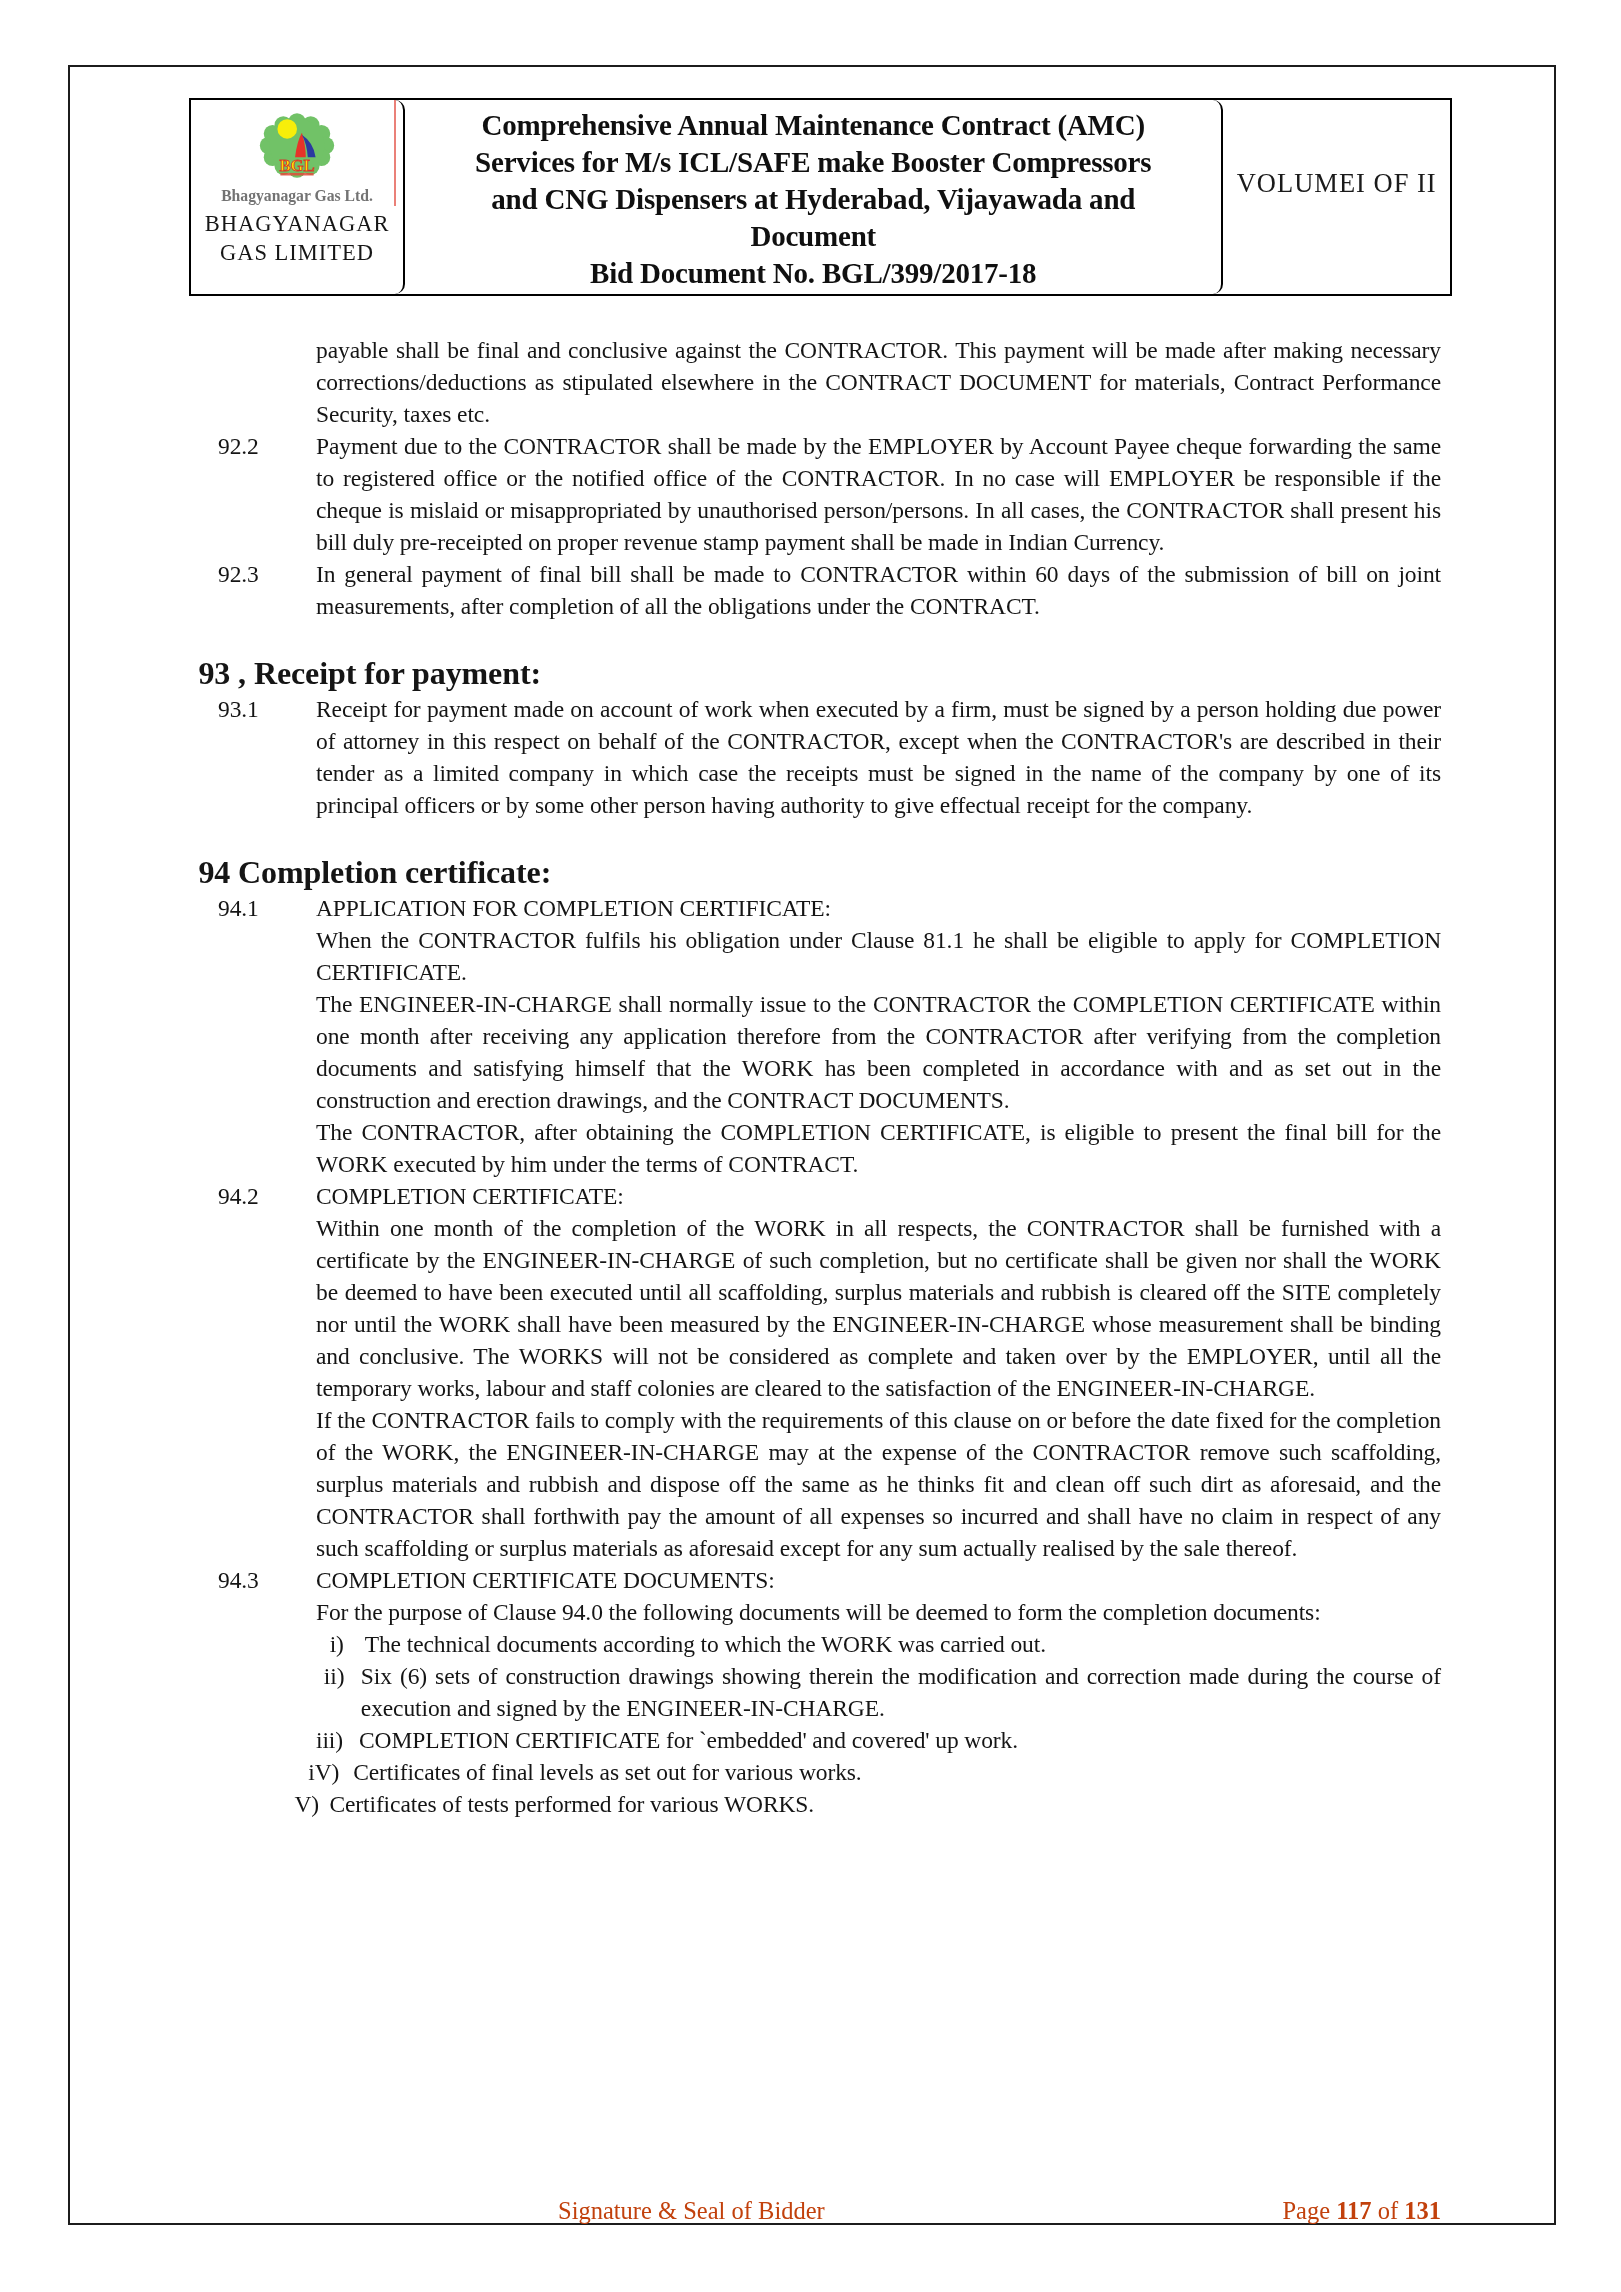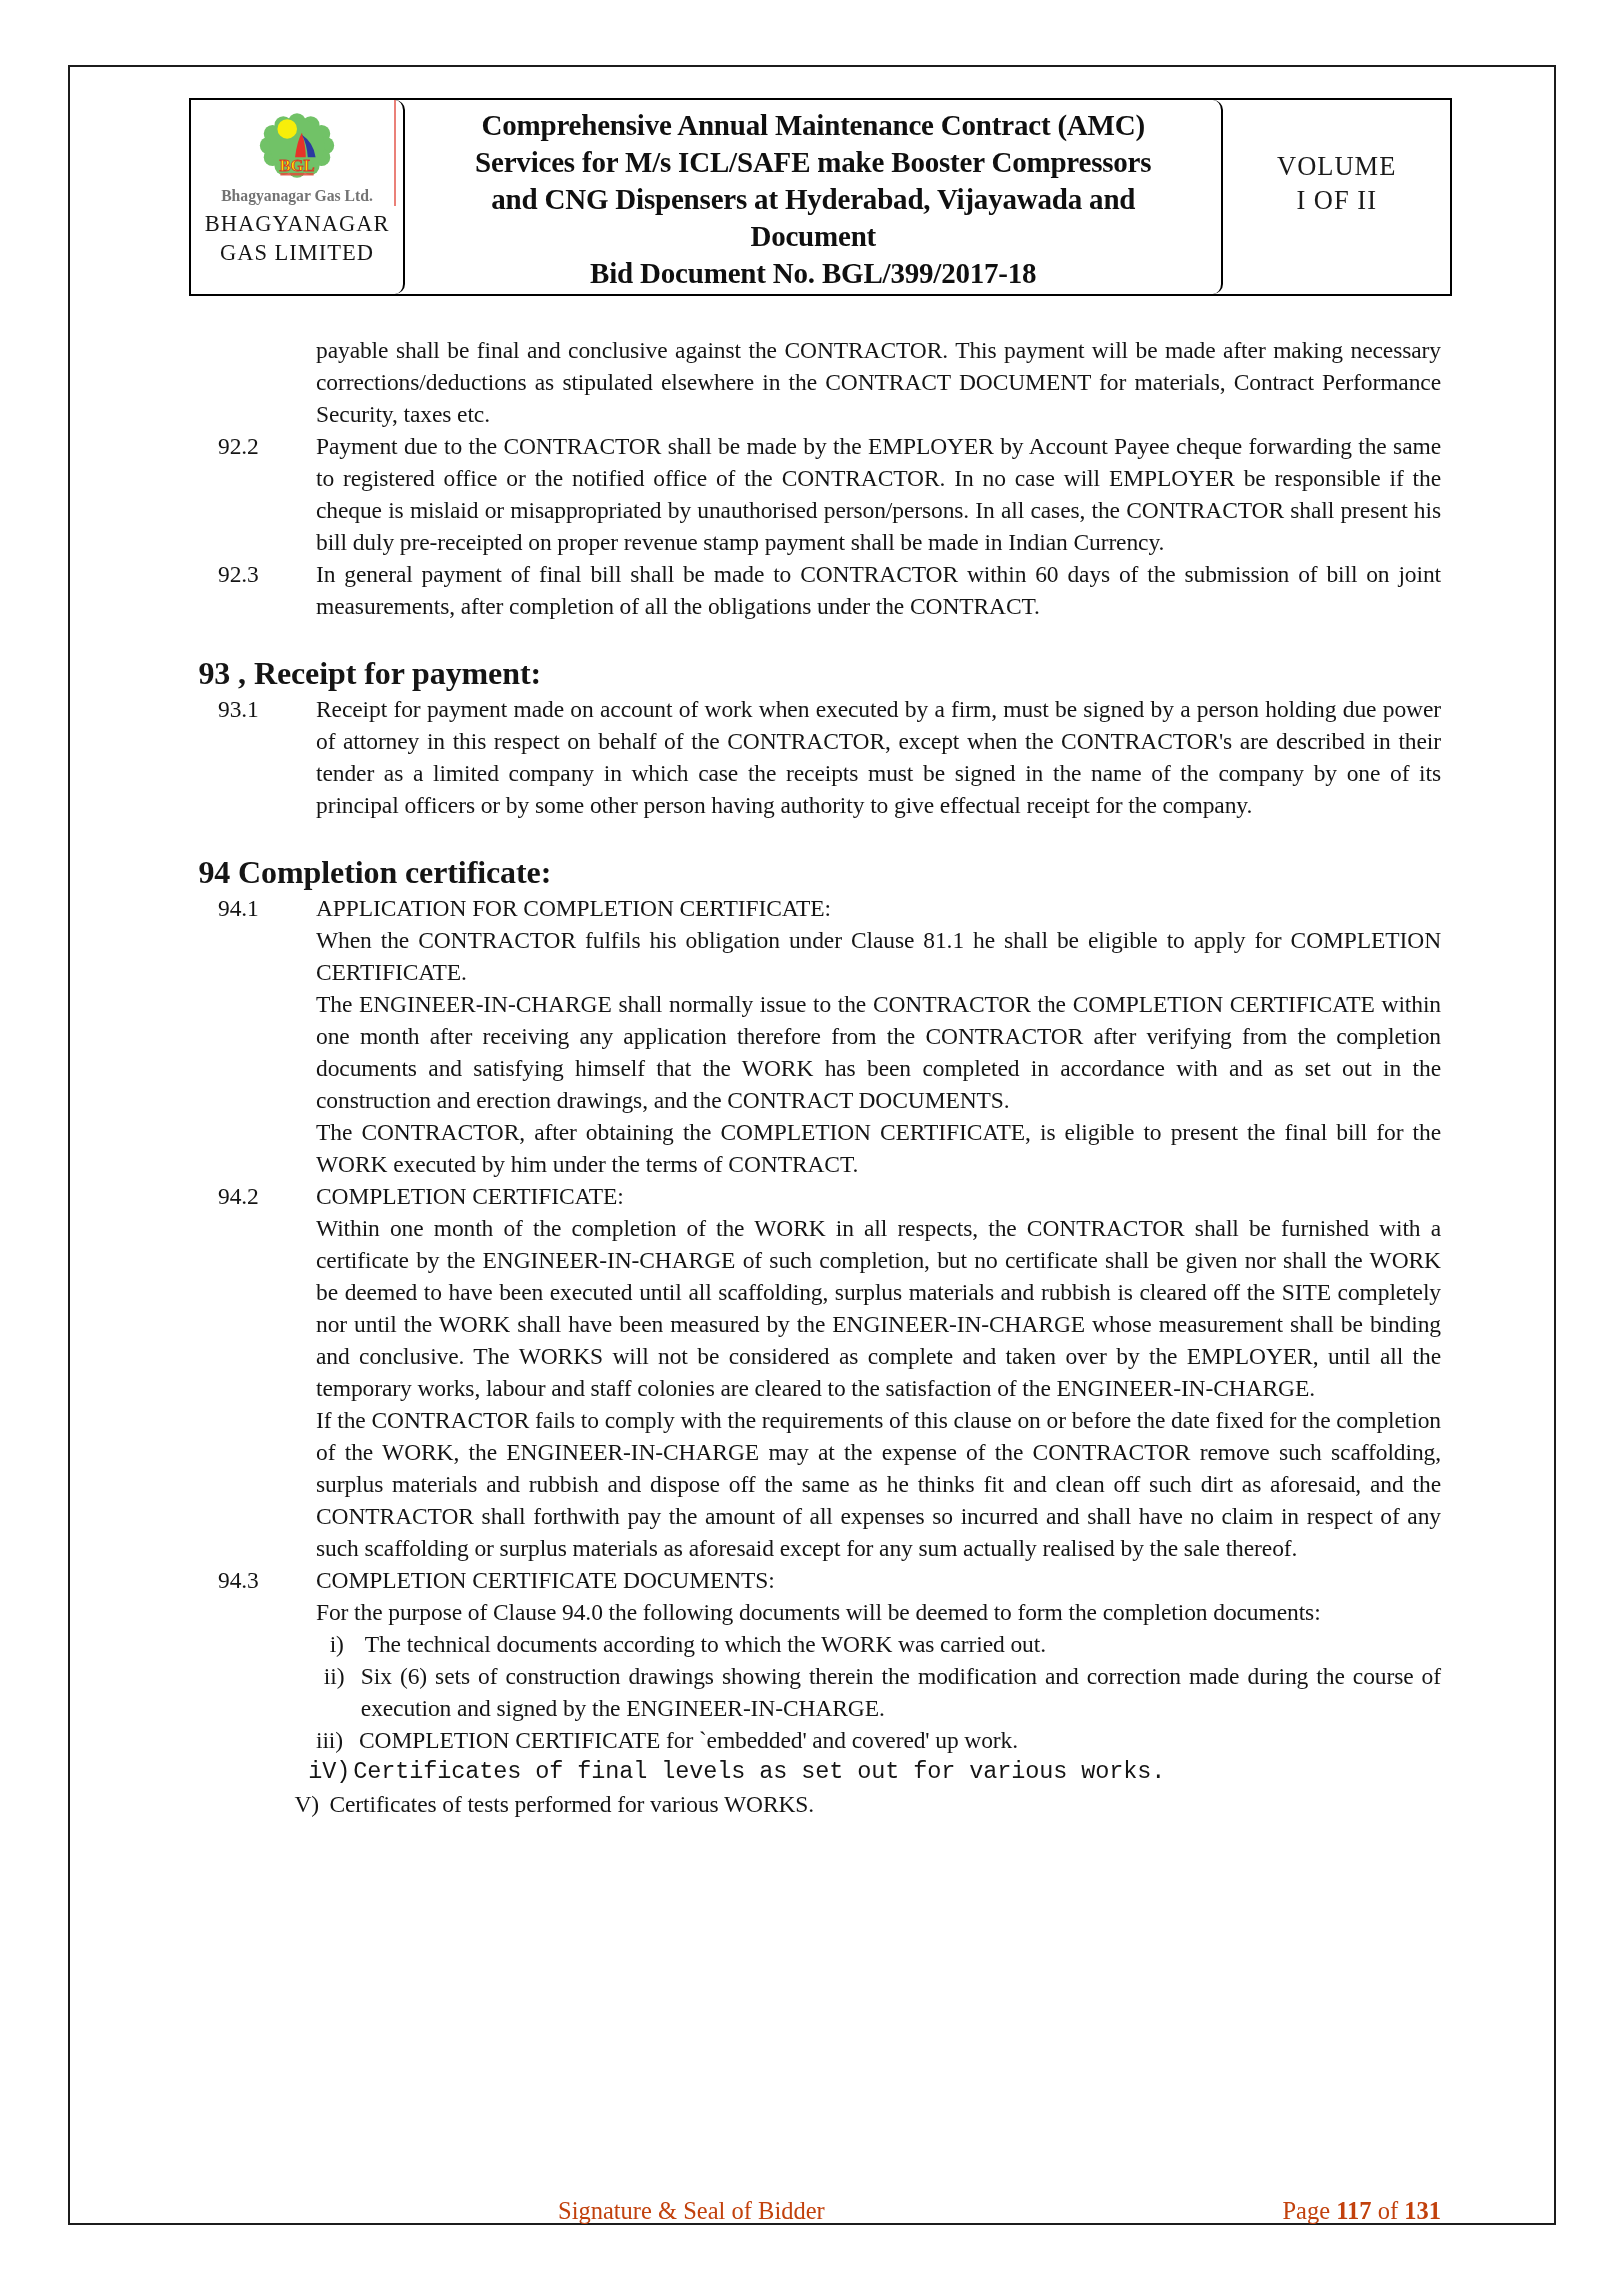--- a/index.html
+++ b/index.html
@@ -13,21 +13,21 @@
     border:2px solid #1c1c1c;box-sizing:border-box;background:#ffffff;
   }
   
   .header-table{
     position:absolute;left:119px;top:31px;width:1263px;height:198px;
     display:flex;border:2.9px solid #000;box-sizing:border-box;background:#fff;
   }
   .hcell{box-sizing:border-box;height:100%;border-radius:10px;}
   .logo-cell{width:221px;border-right:2.9px solid #000;position:relative;text-align:center;}
   .title-cell{width:845px;border-right:2.9px solid #000;text-align:center;padding-top:6.9px;}
-  .volume-cell{width:234px;display:flex;flex-direction:column;align-items:center;justify-content:center;padding-bottom:27.4px;box-sizing:border-box;}
+  .volume-cell{width:234px;display:flex;flex-direction:row;align-items:center;justify-content:center;padding-bottom:27.4px;box-sizing:border-box;}
   .red-line{position:absolute;right:6.9px;top:0;width:2px;height:106px;background:#ea8078;}
   .logo-wrap{margin-top:11.8px;line-height:0;}
   .logo-caption{font-size:15.7px;line-height:17.6px;color:#737373;font-weight:bold;margin-top:2px;}
   .org-name{font-size:22.5px;line-height:29px;letter-spacing:1px;color:#161616;margin-top:4.9px;}
   .tline{font-size:29px;line-height:37px;font-weight:bold;color:#101010;letter-spacing:-0.2px;}
   .volume-line{font-size:26.5px;line-height:34px;letter-spacing:1px;color:#1a1a1a;}
   
   .body-text{
     position:absolute;left:148px;top:267px;width:1225px;
     font-size:23.5px;line-height:32px;letter-spacing:-0.1px;color:#151515;
@@ -36,21 +36,21 @@
   .p-num{flex:0 0 98px;}
   .p-txt{width:1125px;text-align:justify;}
   .heading{font-weight:bold;margin:35px 0 3.9px -19.6px;font-size:32px;}
   .sublist{margin-left:98px;width:1125px;}
   .li{display:flex;align-items:flex-start;}
   .li .mk{flex:0 0 37px;}
   .li .tx{flex:1;text-align:justify;}
   .li-0{padding-left:13.7px;} .li-0 .mk{flex-basis:35px;}
   .li-1{padding-left:7.8px;}  .li-1 .mk{flex-basis:37px;}
   .li-2{padding-left:0;}    .li-2 .mk{flex-basis:43px;}
-  .li-3{margin-left:-7.8px;font-family:Liberation Mono, monospace;}  .li-3 .mk{flex-basis:45px;}
+  .li-3{margin-left:-7.8px;}  .li-3 .mk{flex-basis:45px;}
   .li-4{margin-left:-21.6px;} .li-4 .mk{flex-basis:35px;}
   
   .footer{
     position:absolute;left:148px;top:2129px;width:1223px;height:29px;
     font-size:24.5px;line-height:29px;color:#c2410c;
   }
   .footer .sig{position:absolute;left:340px;}
   .footer .pageinfo{position:absolute;right:0;}
   .b{font-weight:bold;}
 </style>

